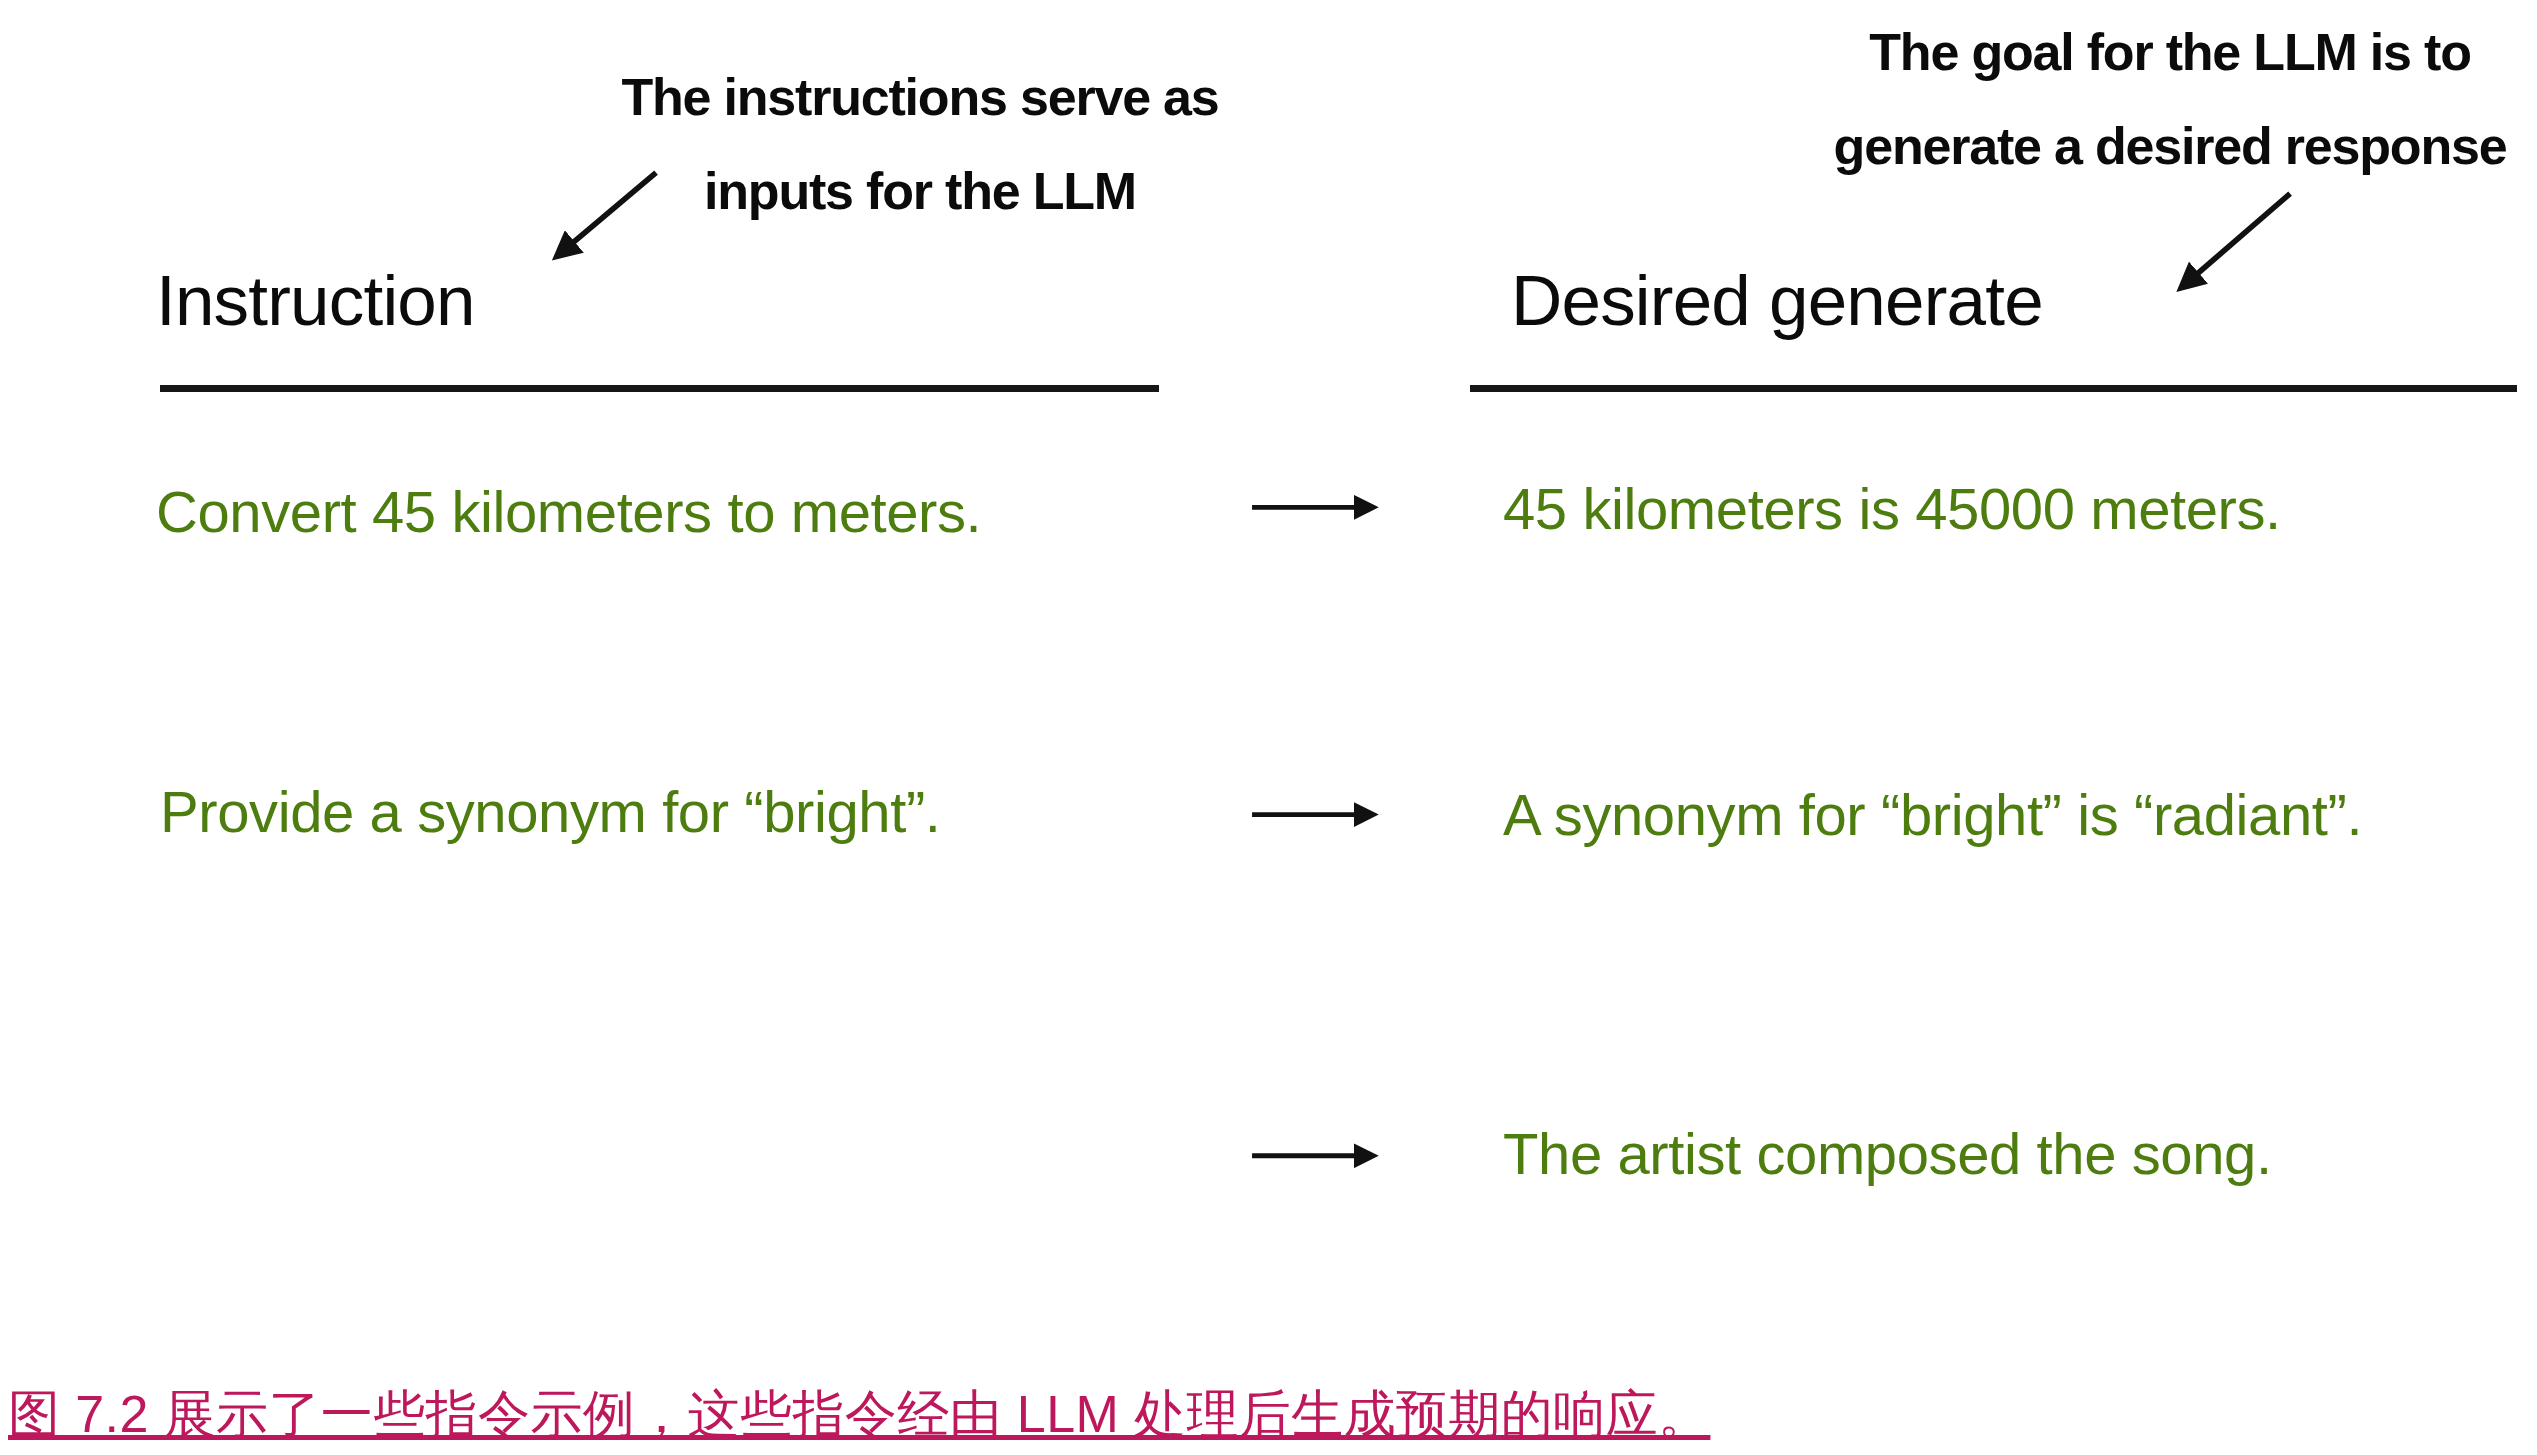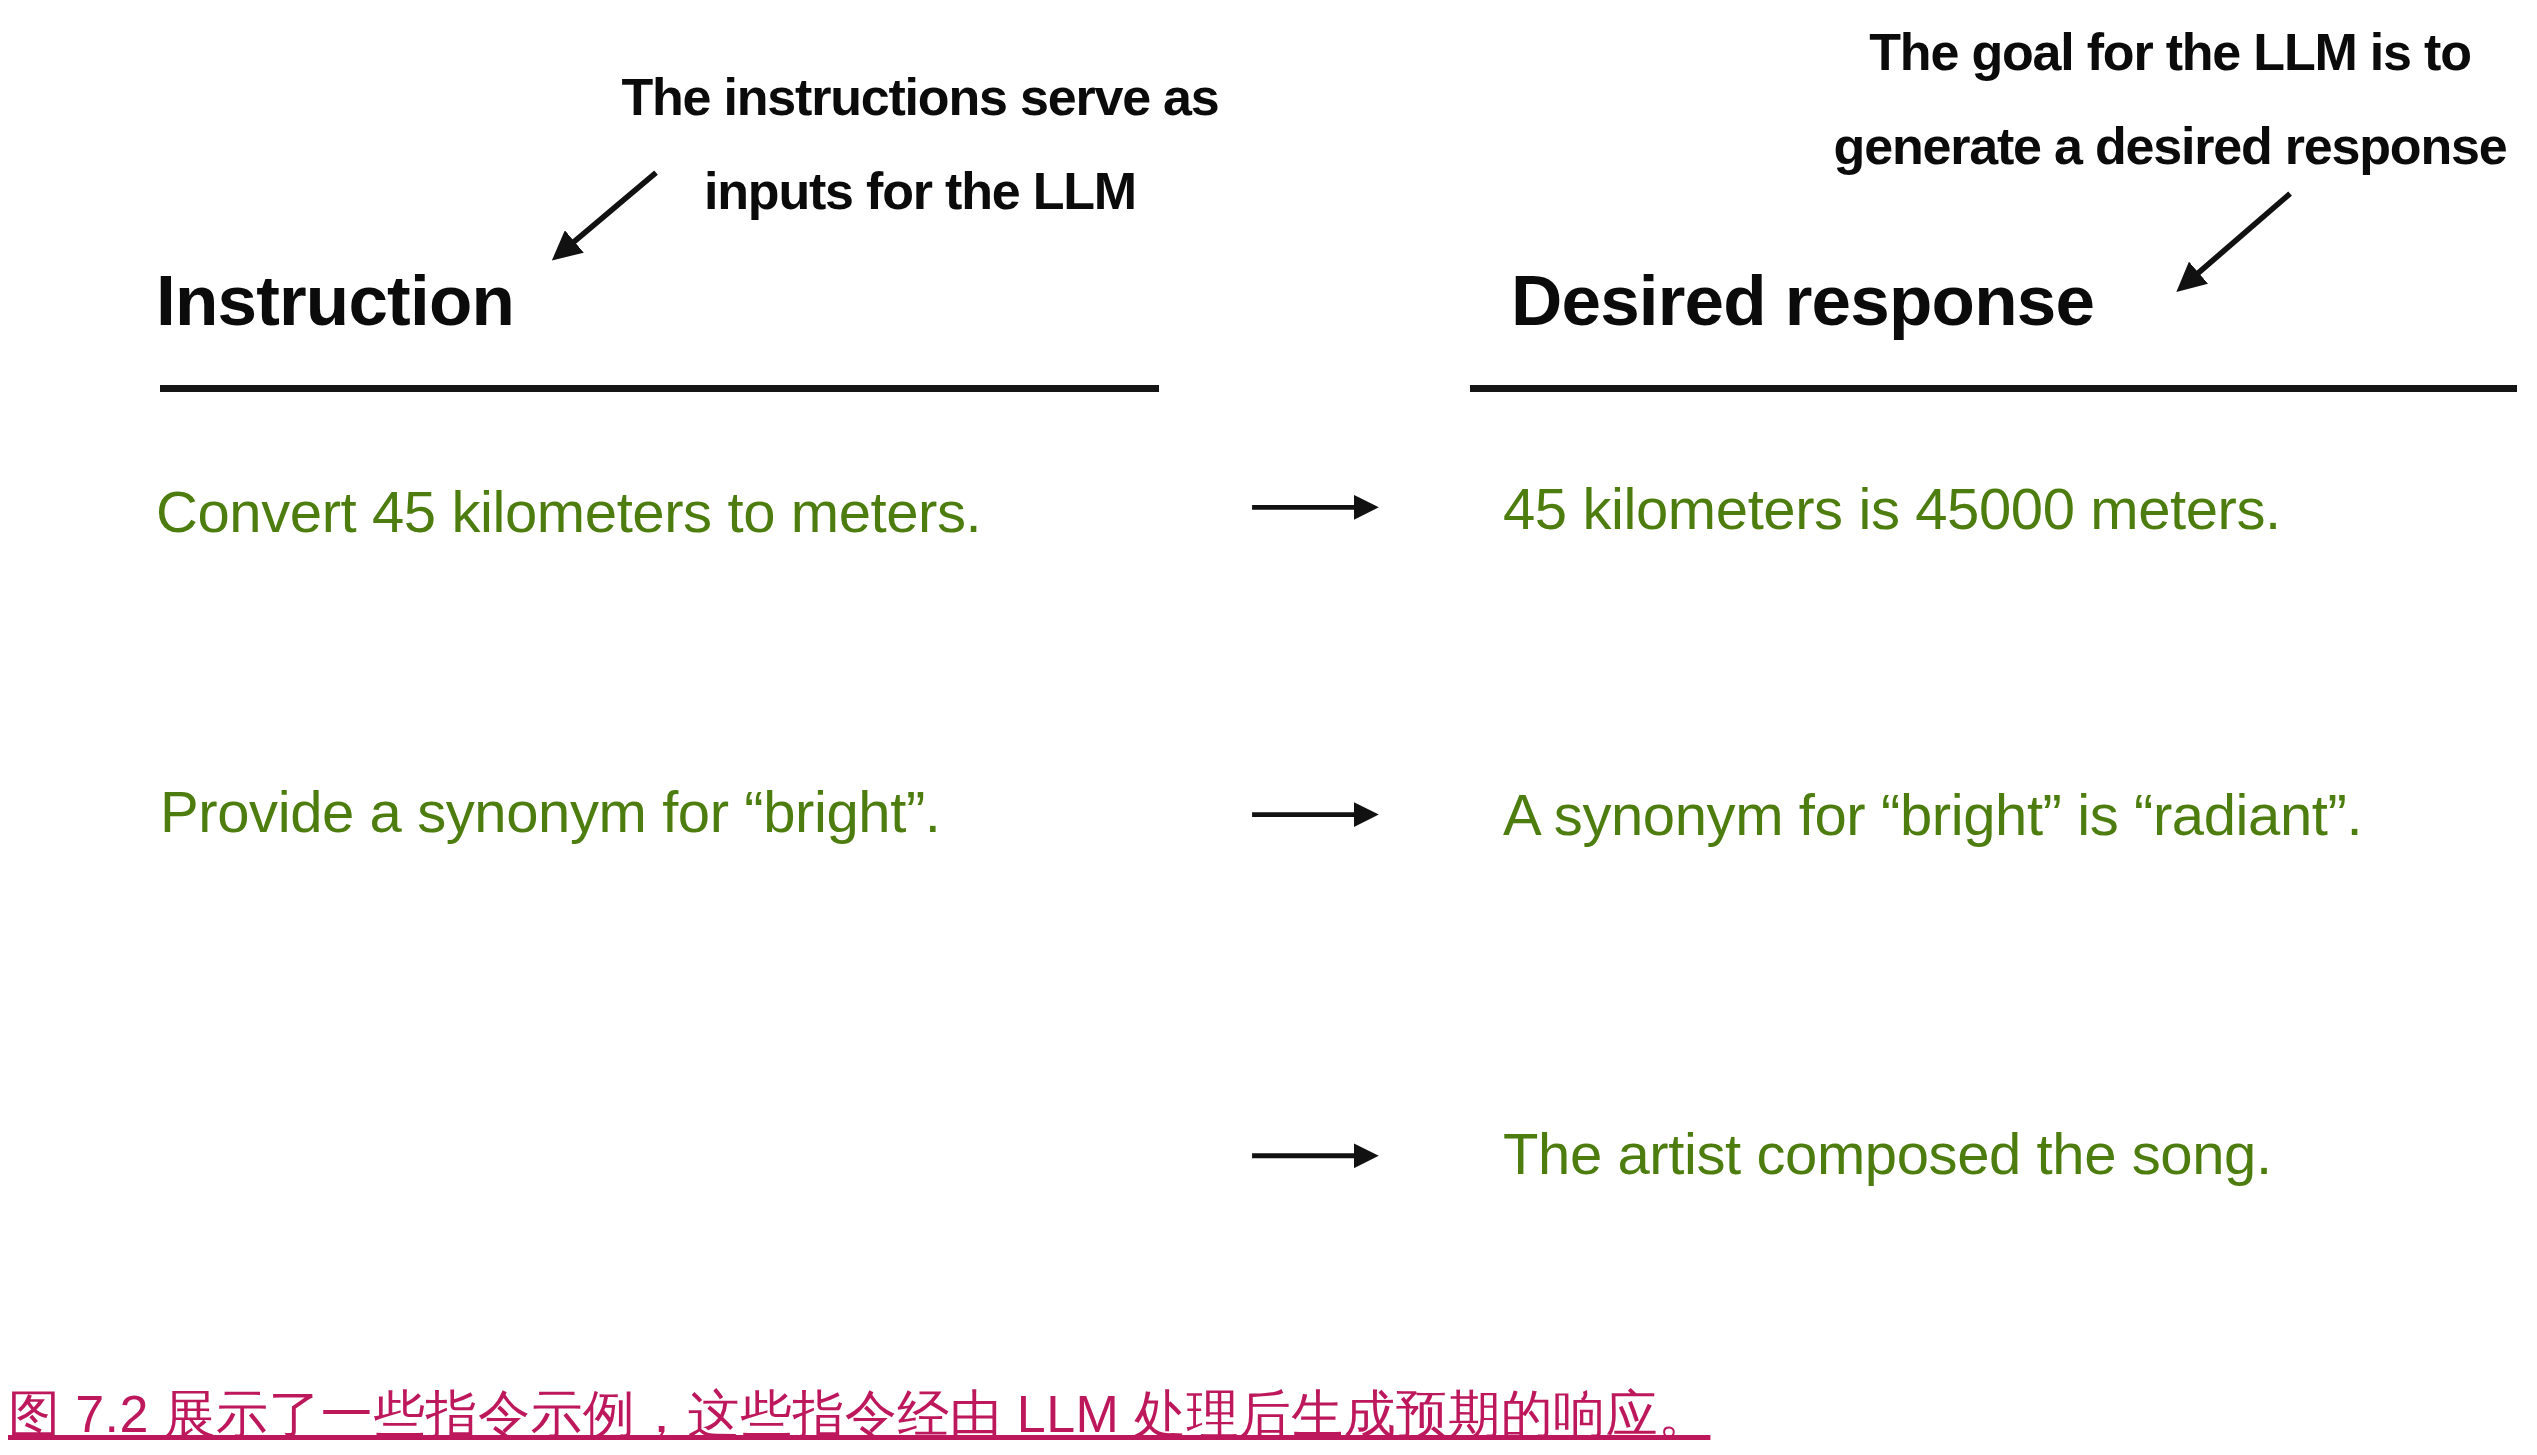--- a/index.html
+++ b/index.html
@@ -13,21 +13,21 @@
   
   .ann{
     position:absolute;text-align:center;font-weight:bold;
     font-size:52px;line-height:94px;letter-spacing:-1.2px;color:#0b0b0b;
   }
   .ann-left{left:565px;top:50px;width:710px;}
   .ann-right{left:1799px;top:4.8px;width:742px;}
 
   
   .hdr{
-    position:absolute;margin:0;font-weight:bold;font-size:71px;line-height:1;
+    position:absolute;margin:0;font-weight:normal;font-size:71px;line-height:1;
     letter-spacing:-0.8px;color:#0b0b0b;white-space:nowrap;
   }
   .hdr-left{left:156px;top:265px;}
   .hdr-right{left:1511px;top:265px;}
 
   
   .rule{position:absolute;height:7.3px;background:#161616;}
   .rule-left{left:160px;top:385px;width:999px;}
   .rule-right{left:1470px;top:385px;width:1047px;}
 
@@ -80,21 +80,21 @@
   <div class="ann ann-left">
     <div>The instructions serve as</div>
     <div>inputs for the LLM</div>
   </div>
   <div class="ann ann-right">
     <div>The goal for the LLM is to</div>
     <div>generate a desired response</div>
   </div>
 
   <h2 class="hdr hdr-left">Instruction</h2>
-  <h2 class="hdr hdr-right">Desired response</h2>
+  <h2 class="hdr hdr-right">Desired generate</h2>
 
   <div class="rule rule-left"></div>
   <div class="rule rule-right"></div>
 
   <div class="cell r1i">Convert 45 kilometers to meters.</div>
   <div class="cell r1r">45 kilometers is 45000 meters.</div>
 
   <div class="cell r2i">Provide a synonym for “bright”.</div>
   <div class="cell r2r">A synonym for “bright” is “radiant”.</div>
 

